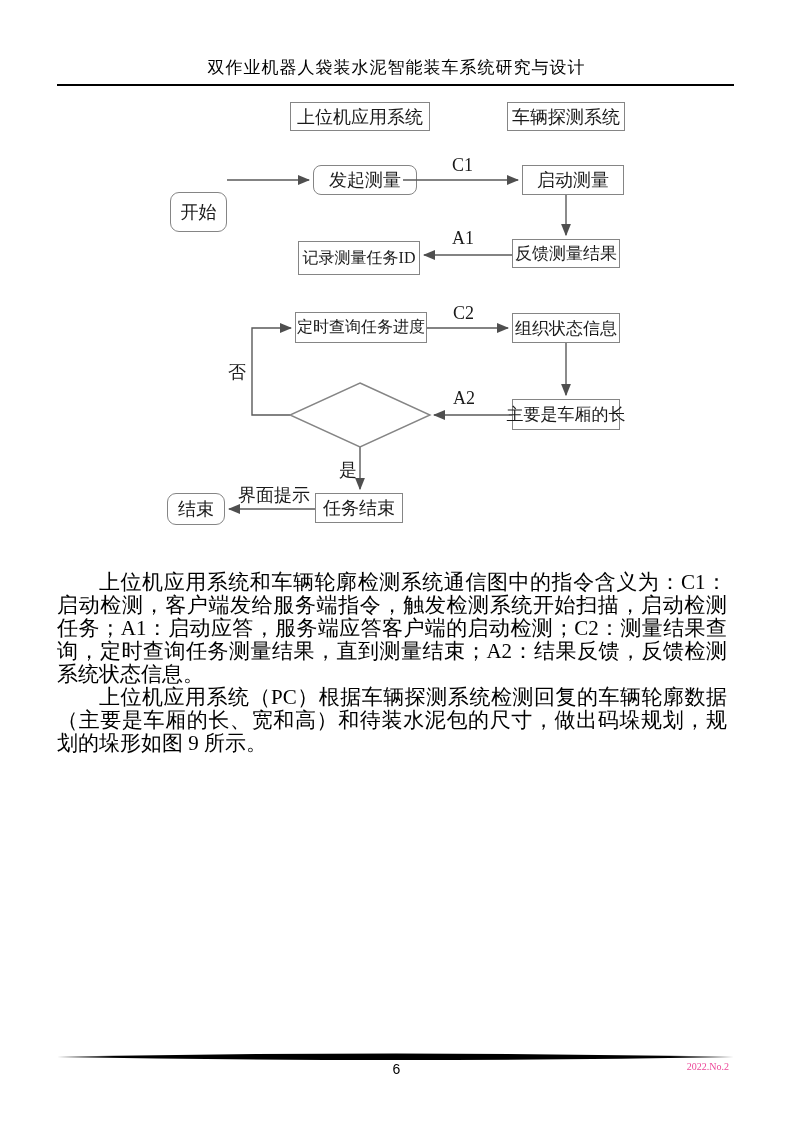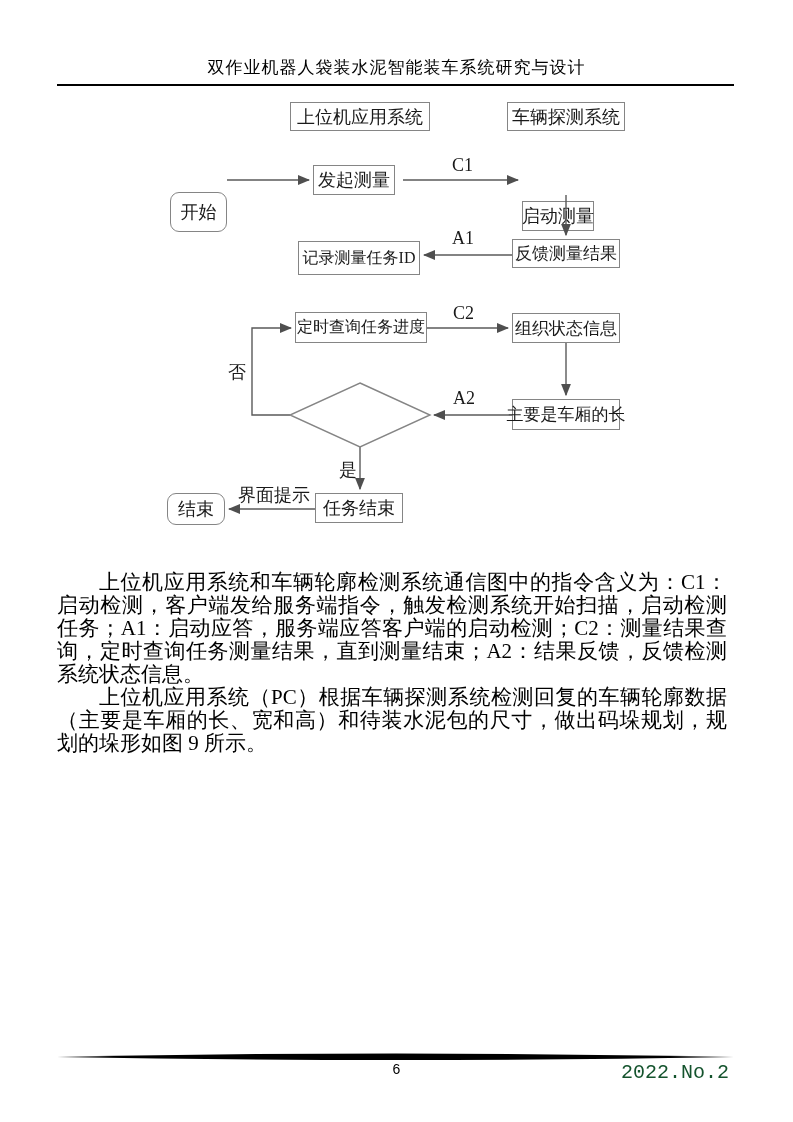--- a/index.html
+++ b/index.html
@@ -46,37 +46,37 @@
     font-size:21px;line-height:23px;text-align:justify;color:#000;
   }
   .body-text p{margin:0;text-indent:2em;}
   
   .footer-page{
     position:absolute;left:0;top:1061px;width:100%;text-align:center;
     font-family:"Liberation Sans","DejaVu Sans",sans-serif;font-size:14px;color:#000;
   }
   .footer-issue{
     position:absolute;right:64px;top:1061px;
-    font-family:Liberation Mono, monospace;font-size:20px;color:#14532d;
+    font-family:Liberation Serif, serif;font-size:10px;color:#ec4899;
   }
 </style>
 </head>
 <body>
 
 <div class="page">
 
   <div class="header-title">双作业机器人袋装水泥智能装车系统研究与设计</div>
   <div class="header-rule"></div>
 
   <div class="fc-box" style="left:290px;top:102px;width:140px;height:29px;">上位机应用系统</div>
   <div class="fc-box" style="left:507px;top:102px;width:118px;height:29px;">车辆探测系统</div>
 
   <div class="fc-box rounded" style="left:170px;top:163px;width:57px;height:40px;margin-top:29px;">开始</div>
-  <div class="fc-box" style="left:313px;top:165px;width:82px;height:30px;">发起测量</div>
-  <div class="fc-box" style="left:522px;top:165px;width:72px;height:30px;margin-top:36px;">启动测量</div>
+  <div class="fc-box" style="left:313px;top:165px;width:104px;height:30px;border-radius:8px;">发起测量</div>
+  <div class="fc-box" style="left:522px;top:165px;width:102px;height:30px;">启动测量</div>
   <div class="fc-box" style="left:512px;top:239px;width:108px;height:29px;font-size:17px;">反馈测量结果</div>
   <div class="fc-box" style="left:298px;top:241px;width:122px;height:34px;font-size:16px;">记录测量任务ID</div>
   <div class="fc-box" style="left:295px;top:312px;width:132px;height:31px;font-size:16px;">定时查询任务进度</div>
   <div class="fc-box" style="left:512px;top:313px;width:108px;height:30px;font-size:17px;">组织状态信息</div>
   <div class="fc-box" style="left:512px;top:399px;width:108px;height:31px;font-size:17px;">主要是车厢的长</div>
   <div class="fc-box" style="left:315px;top:493px;width:88px;height:30px;">任务结束</div>
   <div class="fc-box rounded" style="left:167px;top:493px;width:58px;height:32px;">结束</div>
 
   <div class="decision-text">
     <div>故障或</div>

